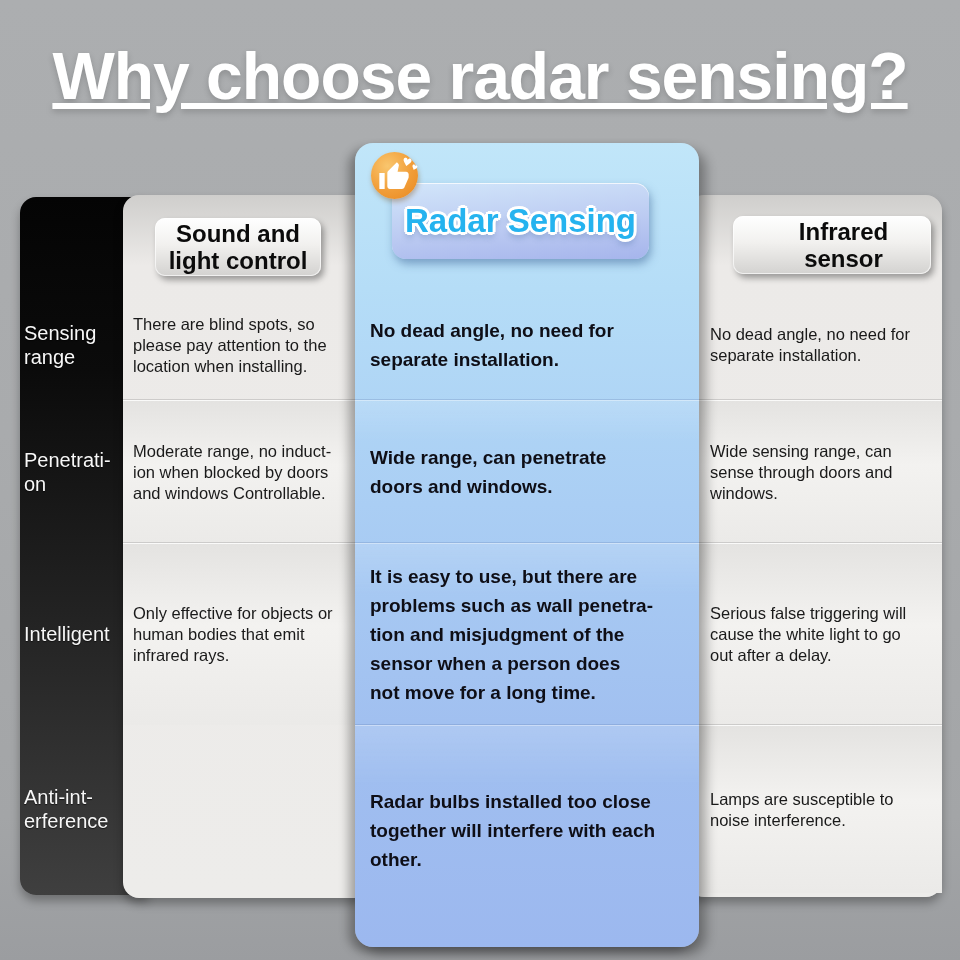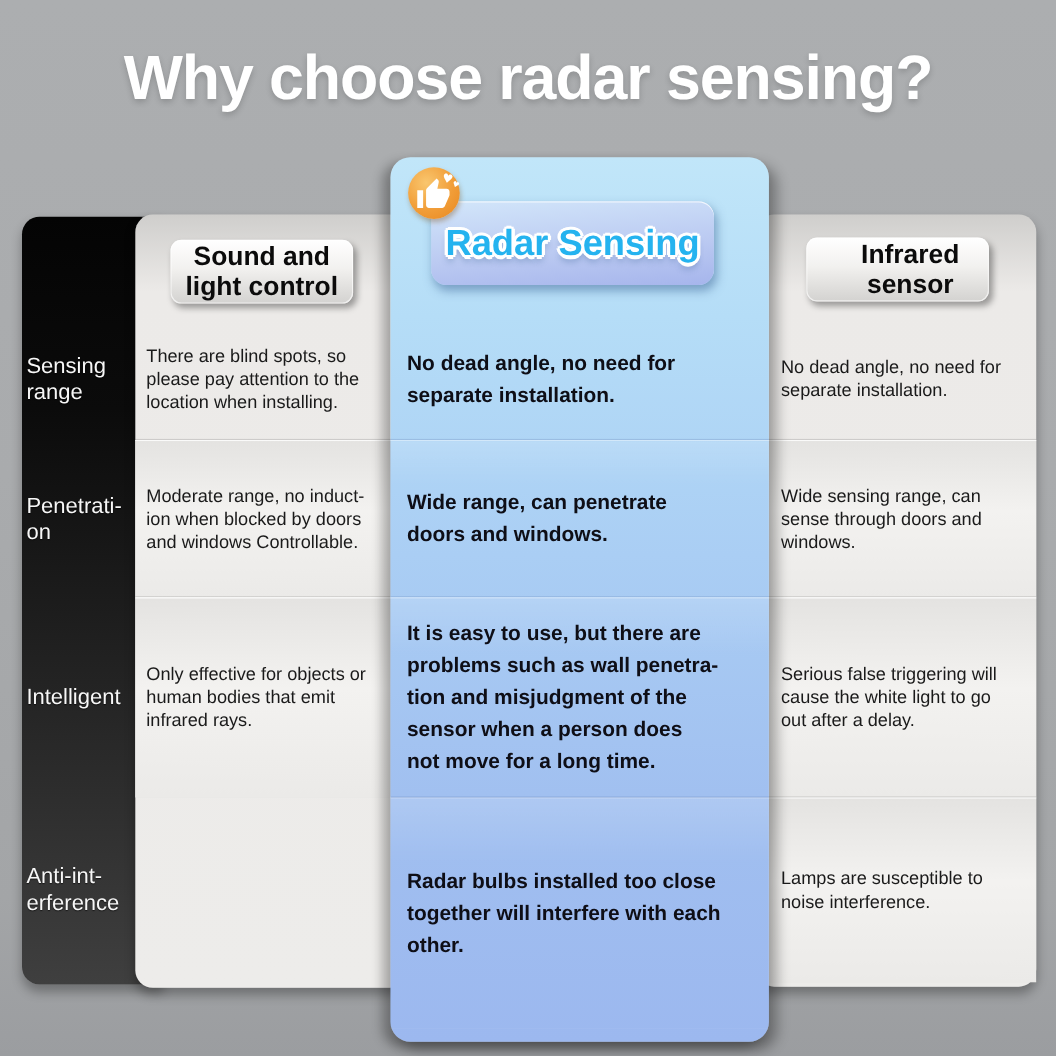--- a/index.html
+++ b/index.html
@@ -6,23 +6,24 @@
   html,body { width:960px; height:960px; }
   body { font-family:"Liberation Sans","DejaVu Sans",sans-serif; }
   .stage {
     position:relative; width:960px; height:960px; overflow:hidden;
     background:linear-gradient(180deg,#acaeb0 0%,#a9abad 45%,#a3a5a7 85%,#9b9da0 100%);
   }
 
   
   .title-wrap { position:absolute; top:38px; left:0; width:100%; text-align:center; }
   .title {
-    font-size:57px; font-weight:bold; letter-spacing:-1px; color:#ffffff;
+    font-size:66px; font-weight:bold; letter-spacing:-1px; color:#ffffff;
     text-shadow:0 3px 6px rgba(0,0,0,0.18);
     white-space:nowrap;
+    text-decoration:underline;
   }
   .title-reflection-wrap {
     position:absolute; top:104px; left:0; width:100%; text-align:center;
     -webkit-mask-image:linear-gradient(to bottom, rgba(0,0,0,.7), transparent 75%);
             mask-image:linear-gradient(to bottom, rgba(0,0,0,.7), transparent 75%);
     pointer-events:none;
   }
   .title-reflection {
     display:inline-block; transform:scaleY(-0.9); transform-origin:top;
     font-size:57px; font-weight:bold; letter-spacing:-1px;
@@ -52,21 +53,21 @@
 
   
   .badge-white {
     position:absolute; border-radius:10px; display:flex; align-items:center; justify-content:center;
     background:linear-gradient(180deg,#ffffff 0%,#f2f1ef 45%,#d3d2d0 100%);
     box-shadow:3px 4px 6px rgba(0,0,0,.35), inset 0 0 0 1px rgba(255,255,255,.65);
     text-align:center; font-weight:bold; font-size:24px; line-height:27px; color:#0b0b0b;
     white-space:pre-line;
   }
   .badge-sound { left:32px; top:23px; width:166px; height:58px; }
-  .badge-infrared { left:45px; top:21px; width:166px; height:58px;padding-left:23px; }
+  .badge-infrared { left:45px; top:21px; width:198px; height:58px;padding-left:23px; }
   .badge-radar {
     position:absolute; left:37px; top:40px; width:257px; height:76px; border-radius:14px;
     background:linear-gradient(175deg,#d2e6fa 0%,#bccbf2 55%,#a6b5ec 100%);
     box-shadow:2px 5px 9px rgba(60,100,150,.5), inset 0 1px 0 rgba(255,255,255,.75);
     display:flex; align-items:center; justify-content:center;
   }
   .radar-title {
     font-size:33px; font-weight:bold; color:#25b3ef; letter-spacing:0; white-space:nowrap;
     text-shadow:
       -2px -2px 0 #fff, 2px -2px 0 #fff, -2px 2px 0 #fff, 2px 2px 0 #fff,

